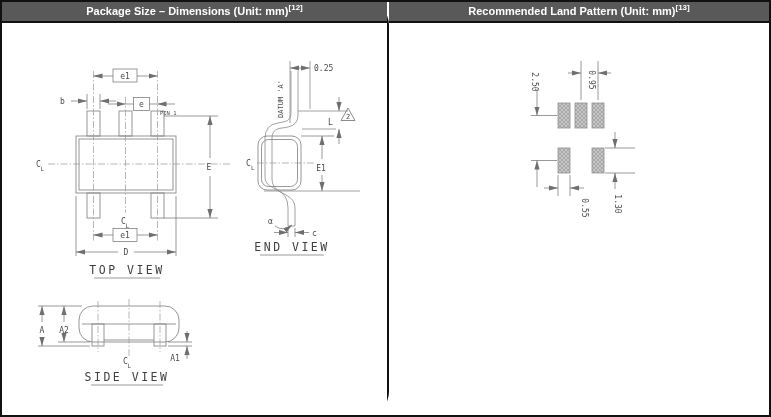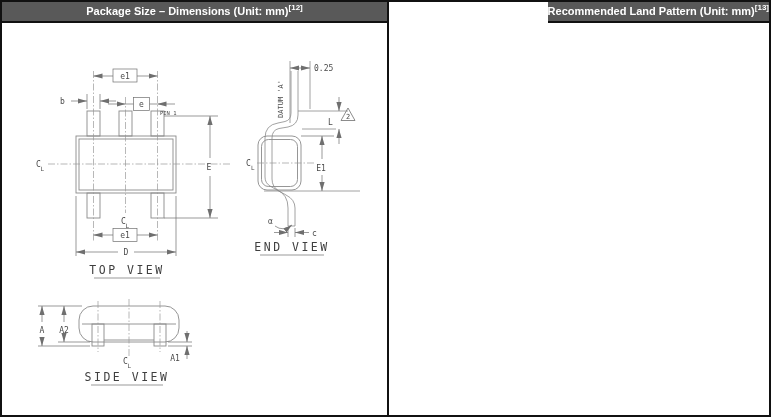--- a/index.html
+++ b/index.html
@@ -6,22 +6,22 @@
     --header-bg:#595959; --header-text:#ffffff; --border:#111111;
     --line:#8a8a8a; --dim-ink:#6f6f6f; --text-ink:#4a4a4a; --pad-fill:#bfbfbf;
   }
   html,body{margin:0;padding:0;background:#e8e8e8;}
   .page{
     width:771px;height:417px;background:#ffffff;position:relative;
     border:2px solid var(--border);box-sizing:border-box;display:flex;
     font-family:"Liberation Sans",sans-serif;overflow:hidden;
   }
   .col{box-sizing:border-box;height:100%;display:flex;flex-direction:column;}
-  .col-left{width:387px;border-right:2px solid var(--border);flex:none;}
-  .col-right{flex:1;align-items:flex-end;}
+  .col-left{width:387px;border-right:2px solid var(--border);flex:none;border-radius:23px;}
+  .col-right{flex:1;}
   .col-header{
     height:19px;line-height:19px;background:var(--header-bg);color:var(--header-text);
     border-bottom:2px solid var(--border);text-align:center;
     font-size:11px;font-weight:bold;flex:none;
   }
   .col-header sup{font-size:8px;line-height:0;}
   .col-body{position:relative;flex:1;background:#ffffff;}
   .subtitle{
     position:absolute;left:7px;top:9px;font-size:11px;font-weight:bold;color:#1a1a1a;
     white-space:nowrap;

